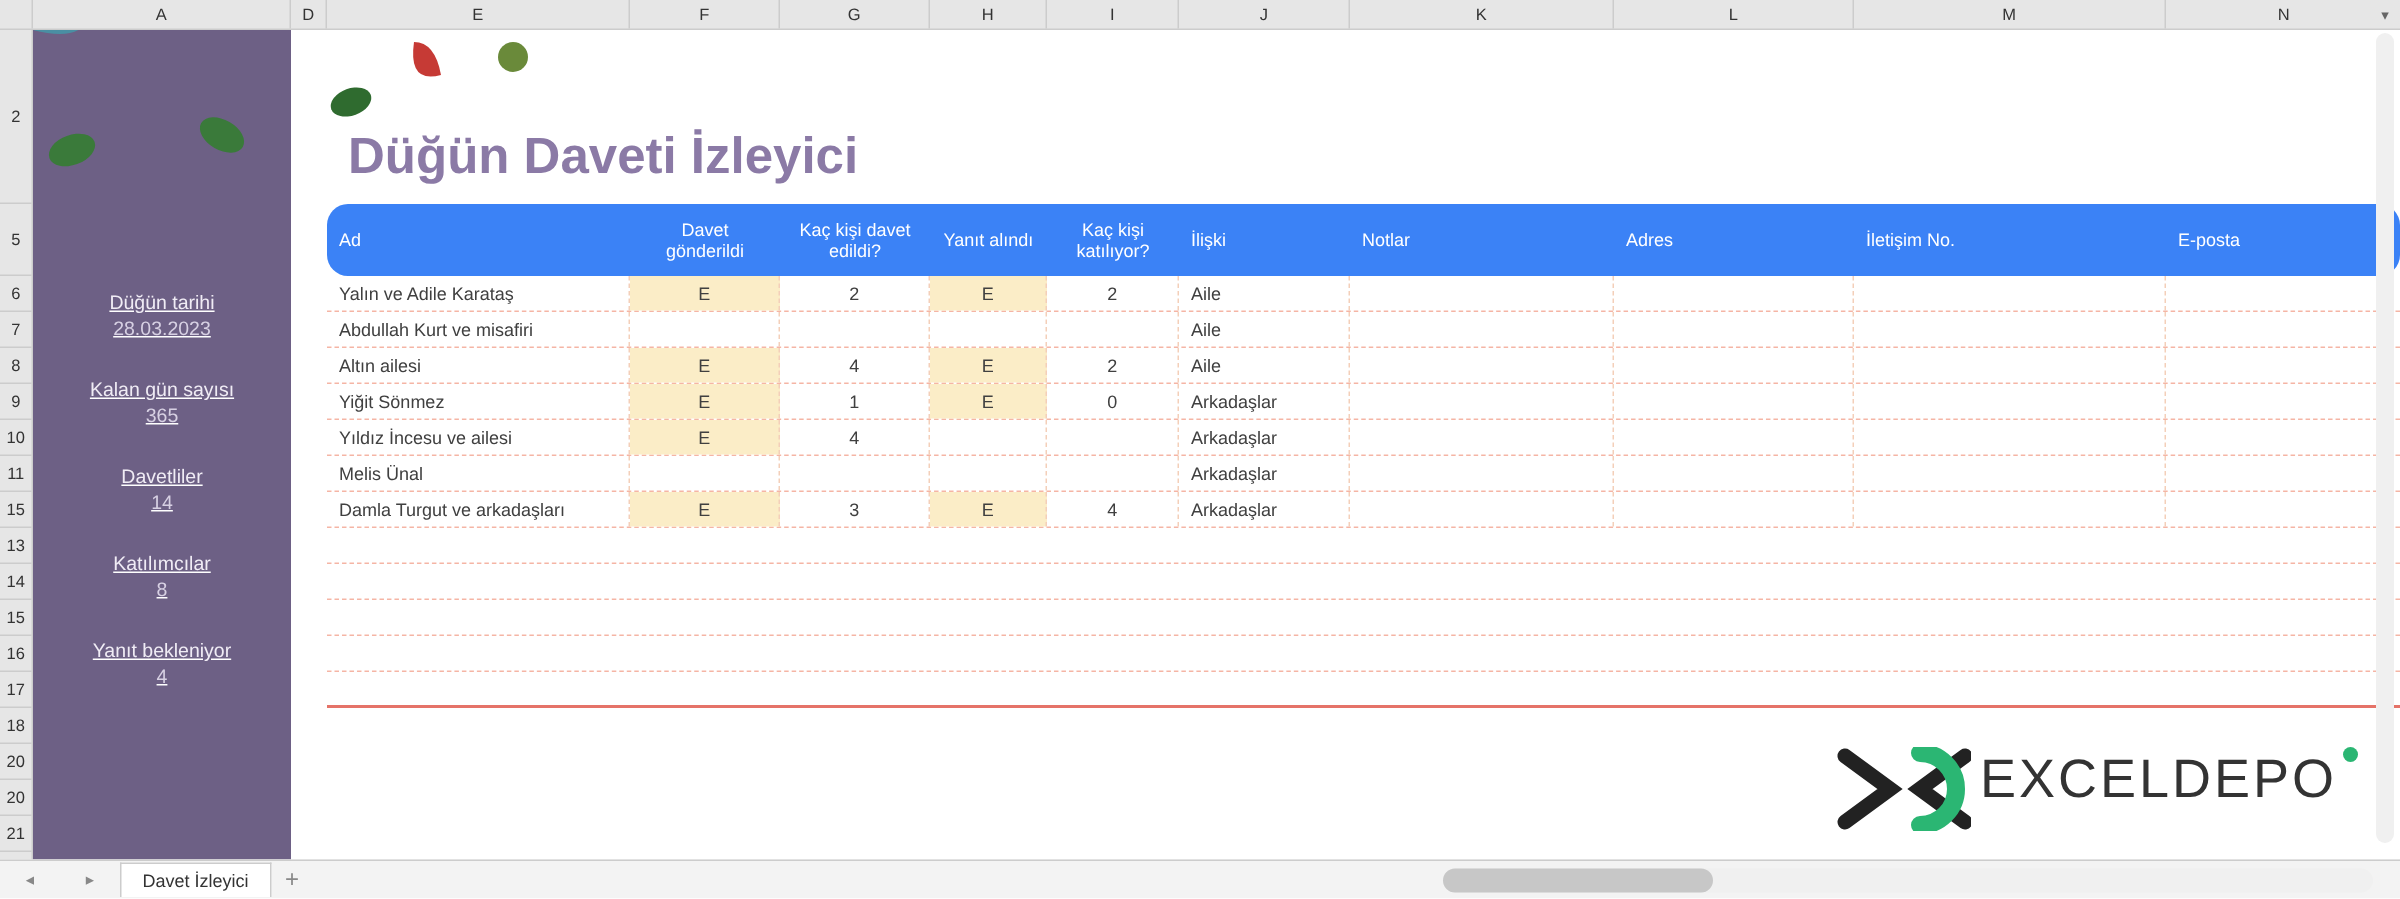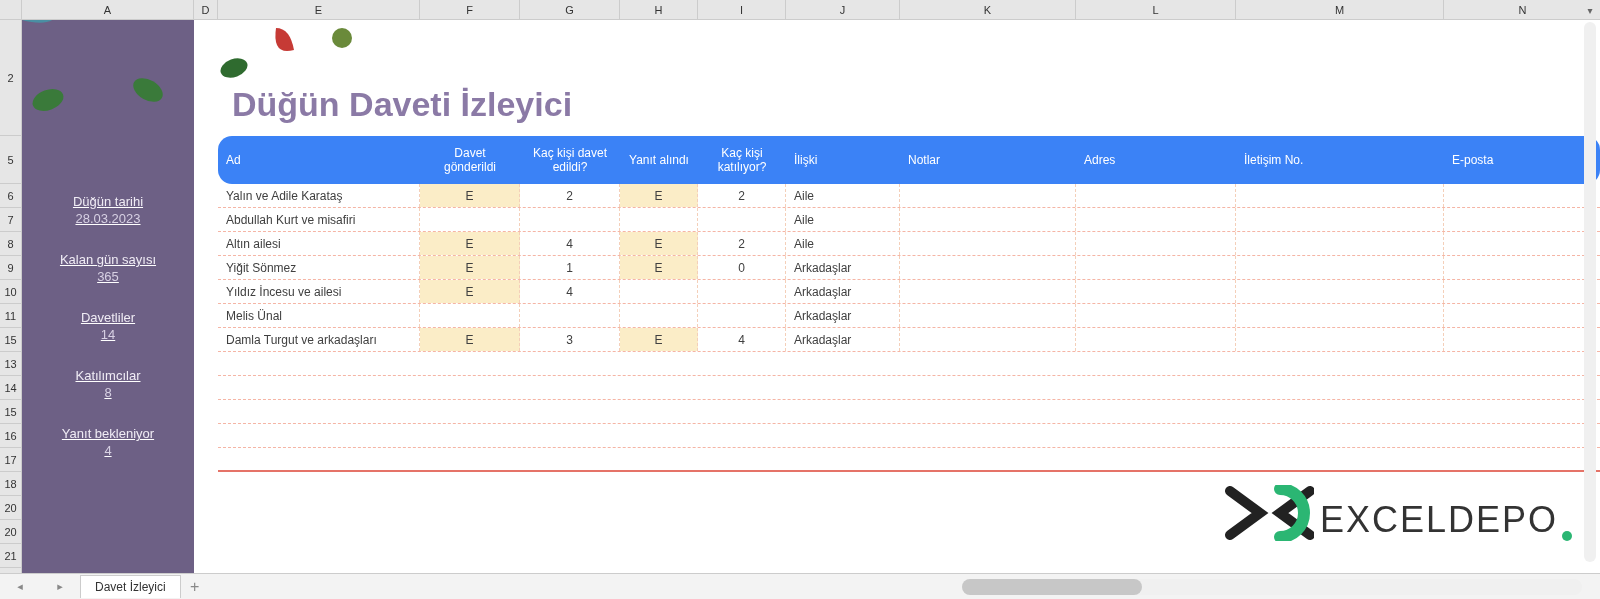--- a/index.html
+++ b/index.html
@@ -203,23 +203,23 @@
     position: absolute;
     right: 4px; top: 22px;
     width: 12px; height: 540px;
     background: #f0f0f0;
     border-radius: 6px;
   }
   
   .logo {
     position: absolute;
     right: 28px;
-    bottom: 32px;
-    display: flex;
-    align-items: flex-end;
+    bottom: 19px;
+    display: flex;
+    align-items: flex-start;
     pointer-events: none;
   }
   .logo svg { display: block; }
   .logo-text {
     font-size: 36px;
     letter-spacing: 2px;
     color: #333;
     font-weight: 500;
     margin-left: 6px;
   }

